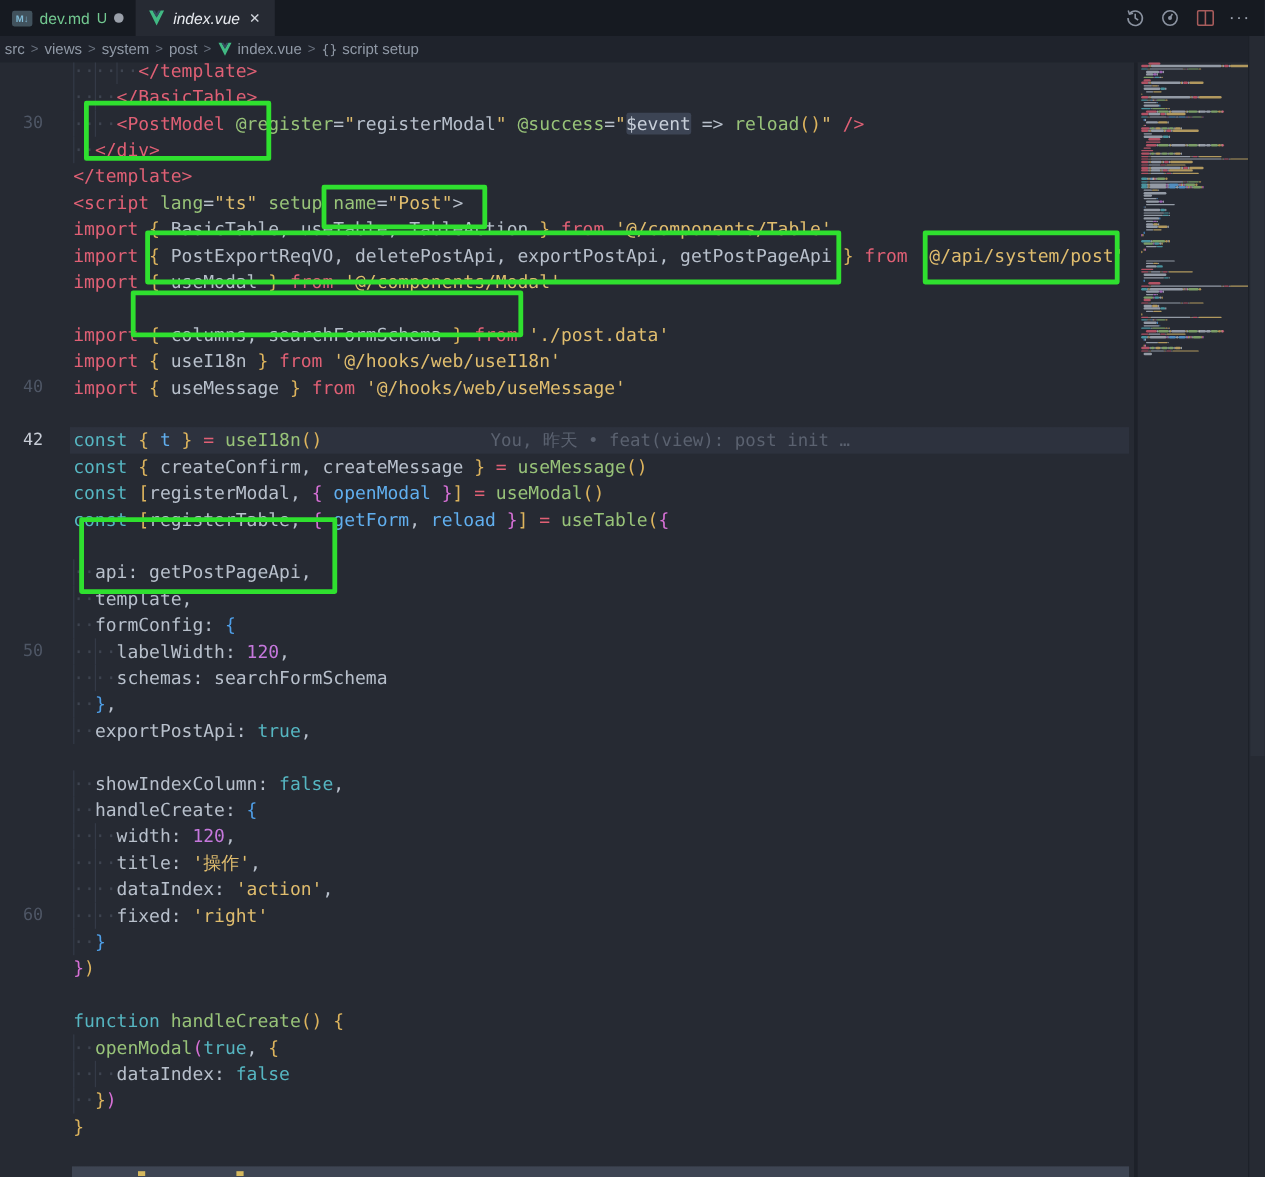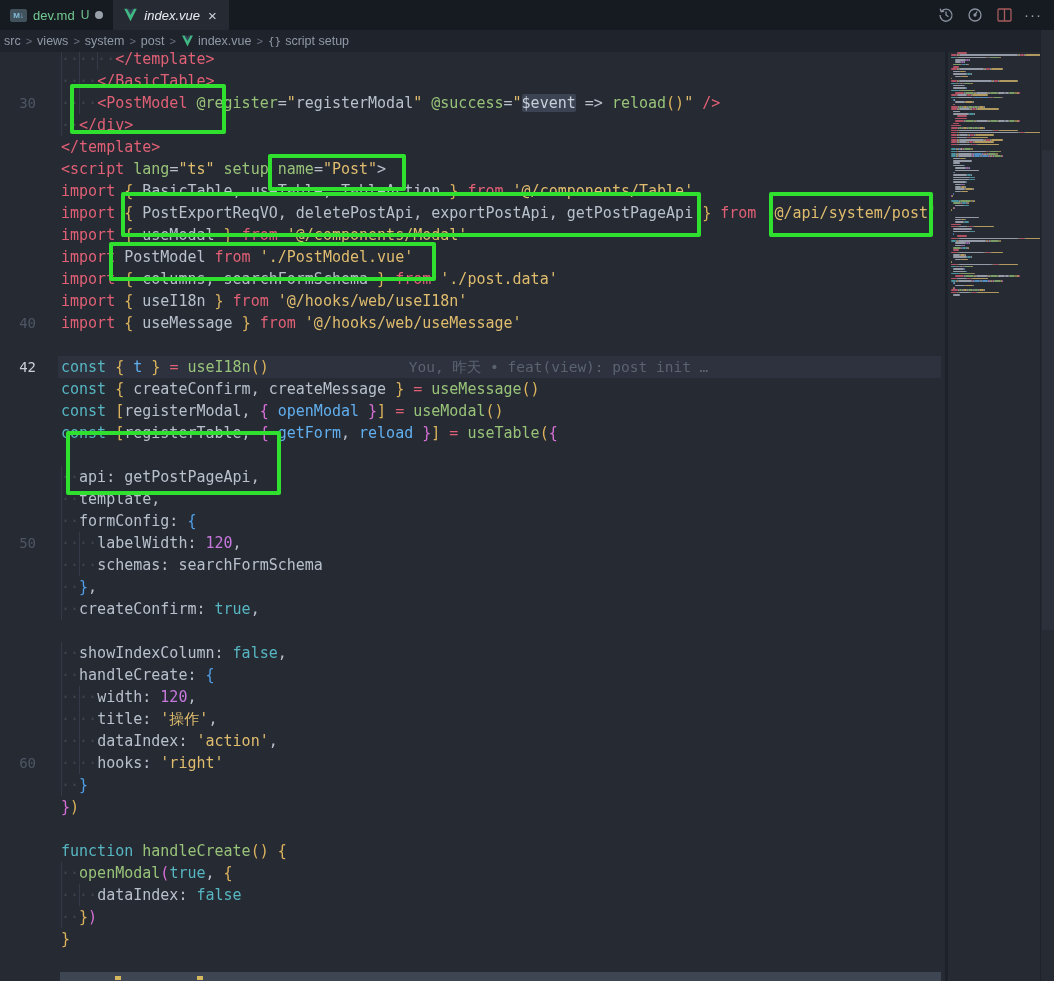--- a/index.html
+++ b/index.html
@@ -122,42 +122,41 @@
 <div class="editor">
     <div class="line" style="top: -4px;"><span class="gut"></span><i class="guide" style="left: 61px;"></i><i class="guide" style="left: 79px;"></i><i class="guide" style="left: 97px;"></i><span class="txt"><span class="ws">······</span><span style="color: rgb(224, 96, 117);">&lt;/template&gt;</span></span></div>
     <div class="line" style="top: 18px;"><span class="gut"></span><i class="guide" style="left: 61px;"></i><i class="guide" style="left: 79px;"></i><span class="txt"><span class="ws">····</span><span style="color: rgb(224, 96, 117);">&lt;/BasicTable&gt;</span></span></div>
     <div class="line" style="top: 40px;"><span class="gut">30</span><i class="guide" style="left: 61px;"></i><i class="guide" style="left: 79px;"></i><span class="txt"><span class="ws">····</span><span style="color: rgb(224, 96, 117);">&lt;PostModel</span><span style="color: rgb(184, 192, 204);"> </span><span style="color: rgb(152, 195, 121);">@register</span><span style="color: rgb(184, 192, 204);">=</span><span style="color: rgb(224, 189, 110);">"</span><span style="color: rgb(184, 192, 204);">registerModal</span><span style="color: rgb(224, 189, 110);">"</span><span style="color: rgb(184, 192, 204);"> </span><span style="color: rgb(152, 195, 121);">@success</span><span style="color: rgb(184, 192, 204);">=</span><span style="color: rgb(224, 189, 110);">"</span><span class="hlw" style="color: rgb(201, 208, 218);">$event</span><span style="color: rgb(184, 192, 204);"> =&gt; </span><span style="color: rgb(152, 195, 121);">reload</span><span style="color: rgb(221, 180, 93);">()</span><span style="color: rgb(224, 189, 110);">"</span><span style="color: rgb(184, 192, 204);"> </span><span style="color: rgb(224, 96, 117);">/&gt;</span></span></div>
     <div class="line" style="top: 62px;"><span class="gut"></span><i class="guide" style="left: 61px;"></i><span class="txt"><span class="ws">··</span><span style="color: rgb(224, 96, 117);">&lt;/div&gt;</span></span></div>
     <div class="line" style="top: 84px;"><span class="gut"></span><span class="txt"><span style="color: rgb(224, 96, 117);">&lt;/template&gt;</span></span></div>
     <div class="line" style="top: 106px;"><span class="gut"></span><span class="txt"><span style="color: rgb(224, 96, 117);">&lt;script</span><span style="color: rgb(184, 192, 204);"> </span><span style="color: rgb(152, 195, 121);">lang</span><span style="color: rgb(184, 192, 204);">=</span><span style="color: rgb(224, 189, 110);">"ts"</span><span style="color: rgb(184, 192, 204);"> </span><span style="color: rgb(152, 195, 121);">setup</span><span style="color: rgb(184, 192, 204);"> </span><span style="color: rgb(152, 195, 121);">name</span><span style="color: rgb(184, 192, 204);">=</span><span style="color: rgb(224, 189, 110);">"Post"</span><span style="color: rgb(184, 192, 204);">&gt;</span></span></div>
     <div class="line" style="top: 128px;"><span class="gut"></span><span class="txt"><span style="color: rgb(224, 96, 117);">import</span><span style="color: rgb(184, 192, 204);"> </span><span style="color: rgb(221, 180, 93);">{</span><span style="color: rgb(184, 192, 204);"> BasicTable, useTable, TableAction </span><span style="color: rgb(221, 180, 93);">}</span><span style="color: rgb(184, 192, 204);"> </span><span style="color: rgb(224, 96, 117);">from</span><span style="color: rgb(184, 192, 204);"> </span><span style="color: rgb(224, 189, 110);">'@/components/Table'</span></span></div>
     <div class="line" style="top: 150px;"><span class="gut"></span><span class="txt"><span style="color: rgb(224, 96, 117);">import</span><span style="color: rgb(184, 192, 204);"> </span><span style="color: rgb(221, 180, 93);">{</span><span style="color: rgb(184, 192, 204);"> PostExportReqVO, deletePostApi, exportPostApi, getPostPageApi </span><span style="color: rgb(221, 180, 93);">}</span><span style="color: rgb(184, 192, 204);"> </span><span style="color: rgb(224, 96, 117);">from</span><span style="color: rgb(184, 192, 204);"> </span><span style="color: rgb(224, 189, 110);">'@/api/system/post'</span></span></div>
     <div class="line" style="top: 172px;"><span class="gut"></span><span class="txt"><span style="color: rgb(224, 96, 117);">import</span><span style="color: rgb(184, 192, 204);"> </span><span style="color: rgb(221, 180, 93);">{</span><span style="color: rgb(184, 192, 204);"> useModal </span><span style="color: rgb(221, 180, 93);">}</span><span style="color: rgb(184, 192, 204);"> </span><span style="color: rgb(224, 96, 117);">from</span><span style="color: rgb(184, 192, 204);"> </span><span style="color: rgb(224, 189, 110);">'@/components/Modal'</span></span></div>
-    <div class="line" style="top: 194px;"><span class="gut"></span><span class="txt"><span style="color: rgb(224, 96, 117);">import</span><span style="color: rgb(184, 192, 204);"> PostModel </span><span style="color: rgb(224, 96, 117);">from</span><span style="color: rgb(184, 192, 204);"> </span><span style="color: rgb(224, 189, 110);">'./PostModel.vue'</span></span></div>
     <div class="line" style="top: 216px;"><span class="gut"></span><span class="txt"><span style="color: rgb(224, 96, 117);">import</span><span style="color: rgb(184, 192, 204);"> </span><span style="color: rgb(221, 180, 93);">{</span><span style="color: rgb(184, 192, 204);"> columns, searchFormSchema </span><span style="color: rgb(221, 180, 93);">}</span><span style="color: rgb(184, 192, 204);"> </span><span style="color: rgb(224, 96, 117);">from</span><span style="color: rgb(184, 192, 204);"> </span><span style="color: rgb(224, 189, 110);">'./post.data'</span></span></div>
     <div class="line" style="top: 238px;"><span class="gut"></span><span class="txt"><span style="color: rgb(224, 96, 117);">import</span><span style="color: rgb(184, 192, 204);"> </span><span style="color: rgb(221, 180, 93);">{</span><span style="color: rgb(184, 192, 204);"> useI18n </span><span style="color: rgb(221, 180, 93);">}</span><span style="color: rgb(184, 192, 204);"> </span><span style="color: rgb(224, 96, 117);">from</span><span style="color: rgb(184, 192, 204);"> </span><span style="color: rgb(224, 189, 110);">'@/hooks/web/useI18n'</span></span></div>
     <div class="line" style="top: 260px;"><span class="gut">40</span><span class="txt"><span style="color: rgb(224, 96, 117);">import</span><span style="color: rgb(184, 192, 204);"> </span><span style="color: rgb(221, 180, 93);">{</span><span style="color: rgb(184, 192, 204);"> useMessage </span><span style="color: rgb(221, 180, 93);">}</span><span style="color: rgb(184, 192, 204);"> </span><span style="color: rgb(224, 96, 117);">from</span><span style="color: rgb(184, 192, 204);"> </span><span style="color: rgb(224, 189, 110);">'@/hooks/web/useMessage'</span></span></div>
     <div class="line" style="top: 282px;"><span class="gut"></span><span class="txt"></span></div>
     <div class="line cur" style="top: 304px;"><span class="gut gcur">42</span><span class="txt"><span style="color: rgb(86, 182, 194);">const</span><span style="color: rgb(184, 192, 204);"> </span><span style="color: rgb(221, 180, 93);">{</span><span style="color: rgb(184, 192, 204);"> </span><span style="color: rgb(97, 175, 239);">t</span><span style="color: rgb(184, 192, 204);"> </span><span style="color: rgb(221, 180, 93);">}</span><span style="color: rgb(184, 192, 204);"> </span><span style="color: rgb(224, 96, 117);">=</span><span style="color: rgb(184, 192, 204);"> </span><span style="color: rgb(152, 195, 121);">useI18n</span><span style="color: rgb(221, 180, 93);">()</span><span class="blame">You, 昨天 • feat(view): post init …</span></span></div>
     <div class="line" style="top: 326px;"><span class="gut"></span><span class="txt"><span style="color: rgb(86, 182, 194);">const</span><span style="color: rgb(184, 192, 204);"> </span><span style="color: rgb(221, 180, 93);">{</span><span style="color: rgb(184, 192, 204);"> createConfirm, createMessage </span><span style="color: rgb(221, 180, 93);">}</span><span style="color: rgb(184, 192, 204);"> </span><span style="color: rgb(224, 96, 117);">=</span><span style="color: rgb(184, 192, 204);"> </span><span style="color: rgb(152, 195, 121);">useMessage</span><span style="color: rgb(221, 180, 93);">()</span></span></div>
     <div class="line" style="top: 348px;"><span class="gut"></span><span class="txt"><span style="color: rgb(86, 182, 194);">const</span><span style="color: rgb(184, 192, 204);"> </span><span style="color: rgb(221, 180, 93);">[</span><span style="color: rgb(184, 192, 204);">registerModal, </span><span style="color: rgb(214, 112, 214);">{</span><span style="color: rgb(184, 192, 204);"> </span><span style="color: rgb(97, 175, 239);">openModal</span><span style="color: rgb(184, 192, 204);"> </span><span style="color: rgb(214, 112, 214);">}</span><span style="color: rgb(221, 180, 93);">]</span><span style="color: rgb(184, 192, 204);"> </span><span style="color: rgb(224, 96, 117);">=</span><span style="color: rgb(184, 192, 204);"> </span><span style="color: rgb(152, 195, 121);">useModal</span><span style="color: rgb(221, 180, 93);">()</span></span></div>
     <div class="line" style="top: 370px;"><span class="gut"></span><span class="txt"><span style="color: rgb(86, 182, 194);">const</span><span style="color: rgb(184, 192, 204);"> </span><span style="color: rgb(221, 180, 93);">[</span><span style="color: rgb(184, 192, 204);">registerTable, </span><span style="color: rgb(214, 112, 214);">{</span><span style="color: rgb(184, 192, 204);"> </span><span style="color: rgb(97, 175, 239);">getForm</span><span style="color: rgb(184, 192, 204);">, </span><span style="color: rgb(97, 175, 239);">reload</span><span style="color: rgb(184, 192, 204);"> </span><span style="color: rgb(214, 112, 214);">}</span><span style="color: rgb(221, 180, 93);">]</span><span style="color: rgb(184, 192, 204);"> </span><span style="color: rgb(224, 96, 117);">=</span><span style="color: rgb(184, 192, 204);"> </span><span style="color: rgb(152, 195, 121);">useTable</span><span style="color: rgb(221, 180, 93);">(</span><span style="color: rgb(214, 112, 214);">{</span></span></div>
     <div class="line" style="top: 414px;"><span class="gut"></span><i class="guide" style="left: 61px;"></i><span class="txt"><span class="ws">··</span><span style="color: rgb(184, 192, 204);">api: getPostPageApi,</span></span></div>
     <div class="line" style="top: 436px;"><span class="gut"></span><i class="guide" style="left: 61px;"></i><span class="txt"><span class="ws">··</span><span style="color: rgb(184, 192, 204);">template,</span></span></div>
     <div class="line" style="top: 458px;"><span class="gut"></span><i class="guide" style="left: 61px;"></i><span class="txt"><span class="ws">··</span><span style="color: rgb(184, 192, 204);">formConfig: </span><span style="color: rgb(79, 159, 232);">{</span></span></div>
     <div class="line" style="top: 480px;"><span class="gut">50</span><i class="guide" style="left: 61px;"></i><i class="guide" style="left: 79px;"></i><span class="txt"><span class="ws">····</span><span style="color: rgb(184, 192, 204);">labelWidth: </span><span style="color: rgb(198, 120, 221);">120</span><span style="color: rgb(184, 192, 204);">,</span></span></div>
     <div class="line" style="top: 502px;"><span class="gut"></span><i class="guide" style="left: 61px;"></i><i class="guide" style="left: 79px;"></i><span class="txt"><span class="ws">····</span><span style="color: rgb(184, 192, 204);">schemas: searchFormSchema</span></span></div>
     <div class="line" style="top: 524px;"><span class="gut"></span><i class="guide" style="left: 61px;"></i><span class="txt"><span class="ws">··</span><span style="color: rgb(79, 159, 232);">}</span><span style="color: rgb(184, 192, 204);">,</span></span></div>
-    <div class="line" style="top: 546px;"><span class="gut"></span><i class="guide" style="left: 61px;"></i><span class="txt"><span class="ws">··</span><span style="color: rgb(184, 192, 204);">createConfirm: </span><span style="color: rgb(86, 182, 194);">true</span><span style="color: rgb(184, 192, 204);">,</span></span></div>
+    <div class="line" style="top: 546px;"><span class="gut"></span><i class="guide" style="left: 61px;"></i><span class="txt"><span class="ws">··</span><span style="color: rgb(184, 192, 204);">exportPostApi: </span><span style="color: rgb(86, 182, 194);">true</span><span style="color: rgb(184, 192, 204);">,</span></span></div>
     <div class="line" style="top: 590px;"><span class="gut"></span><i class="guide" style="left: 61px;"></i><span class="txt"><span class="ws">··</span><span style="color: rgb(184, 192, 204);">showIndexColumn: </span><span style="color: rgb(86, 182, 194);">false</span><span style="color: rgb(184, 192, 204);">,</span></span></div>
     <div class="line" style="top: 612px;"><span class="gut"></span><i class="guide" style="left: 61px;"></i><span class="txt"><span class="ws">··</span><span style="color: rgb(184, 192, 204);">handleCreate: </span><span style="color: rgb(79, 159, 232);">{</span></span></div>
     <div class="line" style="top: 634px;"><span class="gut"></span><i class="guide" style="left: 61px;"></i><i class="guide" style="left: 79px;"></i><span class="txt"><span class="ws">····</span><span style="color: rgb(184, 192, 204);">width: </span><span style="color: rgb(198, 120, 221);">120</span><span style="color: rgb(184, 192, 204);">,</span></span></div>
     <div class="line" style="top: 678px;"><span class="gut"></span><i class="guide" style="left: 61px;"></i><i class="guide" style="left: 79px;"></i><span class="txt"><span class="ws">····</span><span style="color: rgb(184, 192, 204);">dataIndex: </span><span style="color: rgb(224, 189, 110);">'action'</span><span style="color: rgb(184, 192, 204);">,</span></span></div>
     <div class="line" style="top: 656px;"><span class="gut"></span><i class="guide" style="left: 61px;"></i><i class="guide" style="left: 79px;"></i><span class="txt"><span class="ws">····</span><span style="color: rgb(184, 192, 204);">title: </span><span style="color: rgb(224, 189, 110);">'操作'</span><span style="color: rgb(184, 192, 204);">,</span></span></div>
-    <div class="line" style="top: 700px;"><span class="gut">60</span><i class="guide" style="left: 61px;"></i><i class="guide" style="left: 79px;"></i><span class="txt"><span class="ws">····</span><span style="color: rgb(184, 192, 204);">hooks: </span><span style="color: rgb(224, 189, 110);">'right'</span></span></div>
+    <div class="line" style="top: 700px;"><span class="gut">60</span><i class="guide" style="left: 61px;"></i><i class="guide" style="left: 79px;"></i><span class="txt"><span class="ws">····</span><span style="color: rgb(184, 192, 204);">fixed: </span><span style="color: rgb(224, 189, 110);">'right'</span></span></div>
     <div class="line" style="top: 722px;"><span class="gut"></span><i class="guide" style="left: 61px;"></i><span class="txt"><span class="ws">··</span><span style="color: rgb(79, 159, 232);">}</span></span></div>
     <div class="line" style="top: 744px;"><span class="gut"></span><span class="txt"><span style="color: rgb(214, 112, 214);">}</span><span style="color: rgb(221, 180, 93);">)</span></span></div>
     <div class="line" style="top: 766px;"><span class="gut"></span><span class="txt"></span></div>
     <div class="line" style="top: 788px;"><span class="gut"></span><span class="txt"><span style="color: rgb(86, 182, 194);">function</span><span style="color: rgb(184, 192, 204);"> </span><span style="color: rgb(152, 195, 121);">handleCreate</span><span style="color: rgb(221, 180, 93);">()</span><span style="color: rgb(184, 192, 204);"> </span><span style="color: rgb(221, 180, 93);">{</span></span></div>
     <div class="line" style="top: 810px;"><span class="gut"></span><i class="guide" style="left: 61px;"></i><span class="txt"><span class="ws">··</span><span style="color: rgb(152, 195, 121);">openModal</span><span style="color: rgb(214, 112, 214);">(</span><span style="color: rgb(86, 182, 194);">true</span><span style="color: rgb(184, 192, 204);">, </span><span style="color: rgb(221, 180, 93);">{</span></span></div>
     <div class="line" style="top: 832px;"><span class="gut"></span><i class="guide" style="left: 61px;"></i><i class="guide" style="left: 79px;"></i><span class="txt"><span class="ws">····</span><span style="color: rgb(184, 192, 204);">dataIndex: </span><span style="color: rgb(86, 182, 194);">false</span></span></div>
     <div class="line" style="top: 854px;"><span class="gut"></span><i class="guide" style="left: 61px;"></i><span class="txt"><span class="ws">··</span><span style="color: rgb(221, 180, 93);">}</span><span style="color: rgb(214, 112, 214);">)</span></span></div>
     <div class="line" style="top: 876px;"><span class="gut"></span><span class="txt"><span style="color: rgb(221, 180, 93);">}</span></span></div>
     <div class="line" style="top: 898px;"><span class="gut"></span><span class="txt"></span></div>
     <div class="line selbar" style="top: 920px;"><span class="gut"></span><span class="txt"></span></div>

